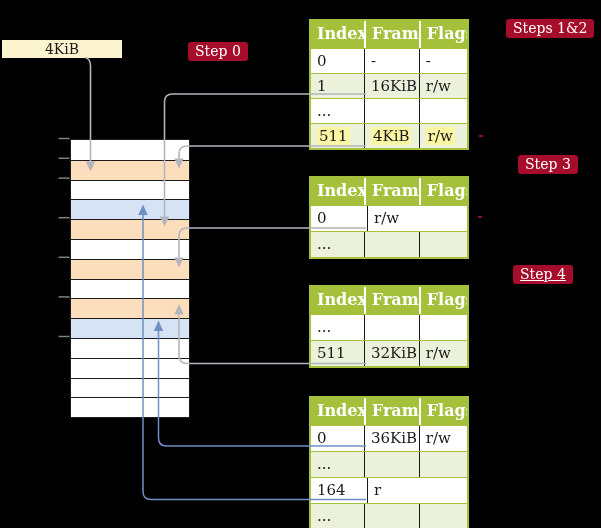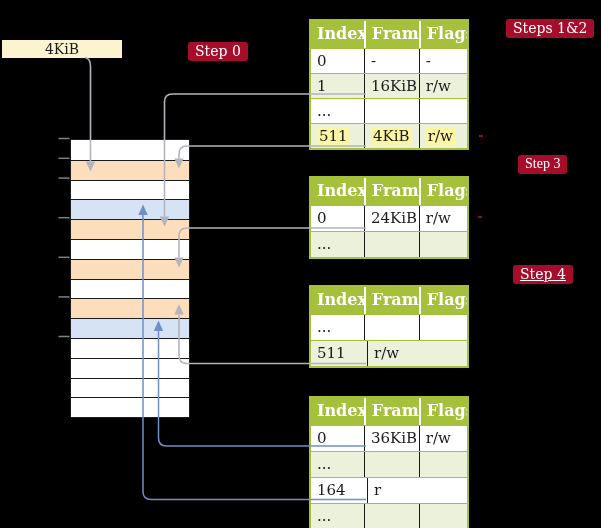--- a/index.html
+++ b/index.html
@@ -14,21 +14,21 @@
   body{background:var(--background);font-family:"DejaVu Serif","Liberation Serif",serif;}
   .stage{position:relative;width:601px;height:528px;overflow:hidden;background:var(--background);}
 
   .frame-box{position:absolute;left:2px;top:40px;width:120px;height:18px;
     background:var(--frame-box-bg);color:var(--text);font-size:14px;line-height:18px;text-align:center;}
 
   .step-label{position:absolute;background:var(--step-label-bg);color:var(--step-label-text);
     font-size:14px;line-height:16px;padding:1px 7px 2px 7px;border-radius:3px;white-space:nowrap;}
   #step0{left:188px;top:42px;}
   #steps12{left:506px;top:19px;}
-  #step3{left:518px;top:155px;font-family:Liberation Serif, serif;}
+  #step3{left:518px;top:155px;}
   #step4{left:513px;top:265px;text-decoration:underline;}
 
   .memory-column{position:absolute;left:70px;top:139px;width:120px;height:279px;
     border:1px solid #1b1b1b;box-sizing:border-box;}
   .mrow{height:19.8px;box-sizing:border-box;border-top:1px solid #1b1b1b;}
   .mrow:first-child{border-top:none;}
   .mrow.plain{background:var(--mem-row-bg);}
   .mrow.table{background:var(--mem-table-row);}
   .mrow.page{background:var(--mem-page-row);}
 
@@ -116,21 +116,20 @@
   </div>
 
   <div class="ptable" id="table-l3">
     <div class="trow head">
       <div class="tcell c0">Index</div>
       <div class="tcell c1">Frame</div>
       <div class="tcell c2">Flags</div>
     </div>
     <div class="trow">
       <div class="tcell c0">0</div>
-      <div class="tcell c1">24KiB</div>
       <div class="tcell c2">r/w</div>
     </div>
     <div class="trow shade">
       <div class="tcell c0">...</div>
       <div class="tcell c1"></div>
       <div class="tcell c2"></div>
     </div>
   </div>
 
   <div class="ptable" id="table-l2">
@@ -139,20 +138,21 @@
       <div class="tcell c1">Frame</div>
       <div class="tcell c2">Flags</div>
     </div>
     <div class="trow">
       <div class="tcell c0">...</div>
       <div class="tcell c1"></div>
       <div class="tcell c2"></div>
     </div>
     <div class="trow shade">
       <div class="tcell c0">511</div>
+      <div class="tcell c1">32KiB</div>
       <div class="tcell c2">r/w</div>
     </div>
   </div>
 
   <div class="ptable" id="table-l1">
     <div class="trow head">
       <div class="tcell c0">Index</div>
       <div class="tcell c1">Frame</div>
       <div class="tcell c2">Flags</div>
     </div>

